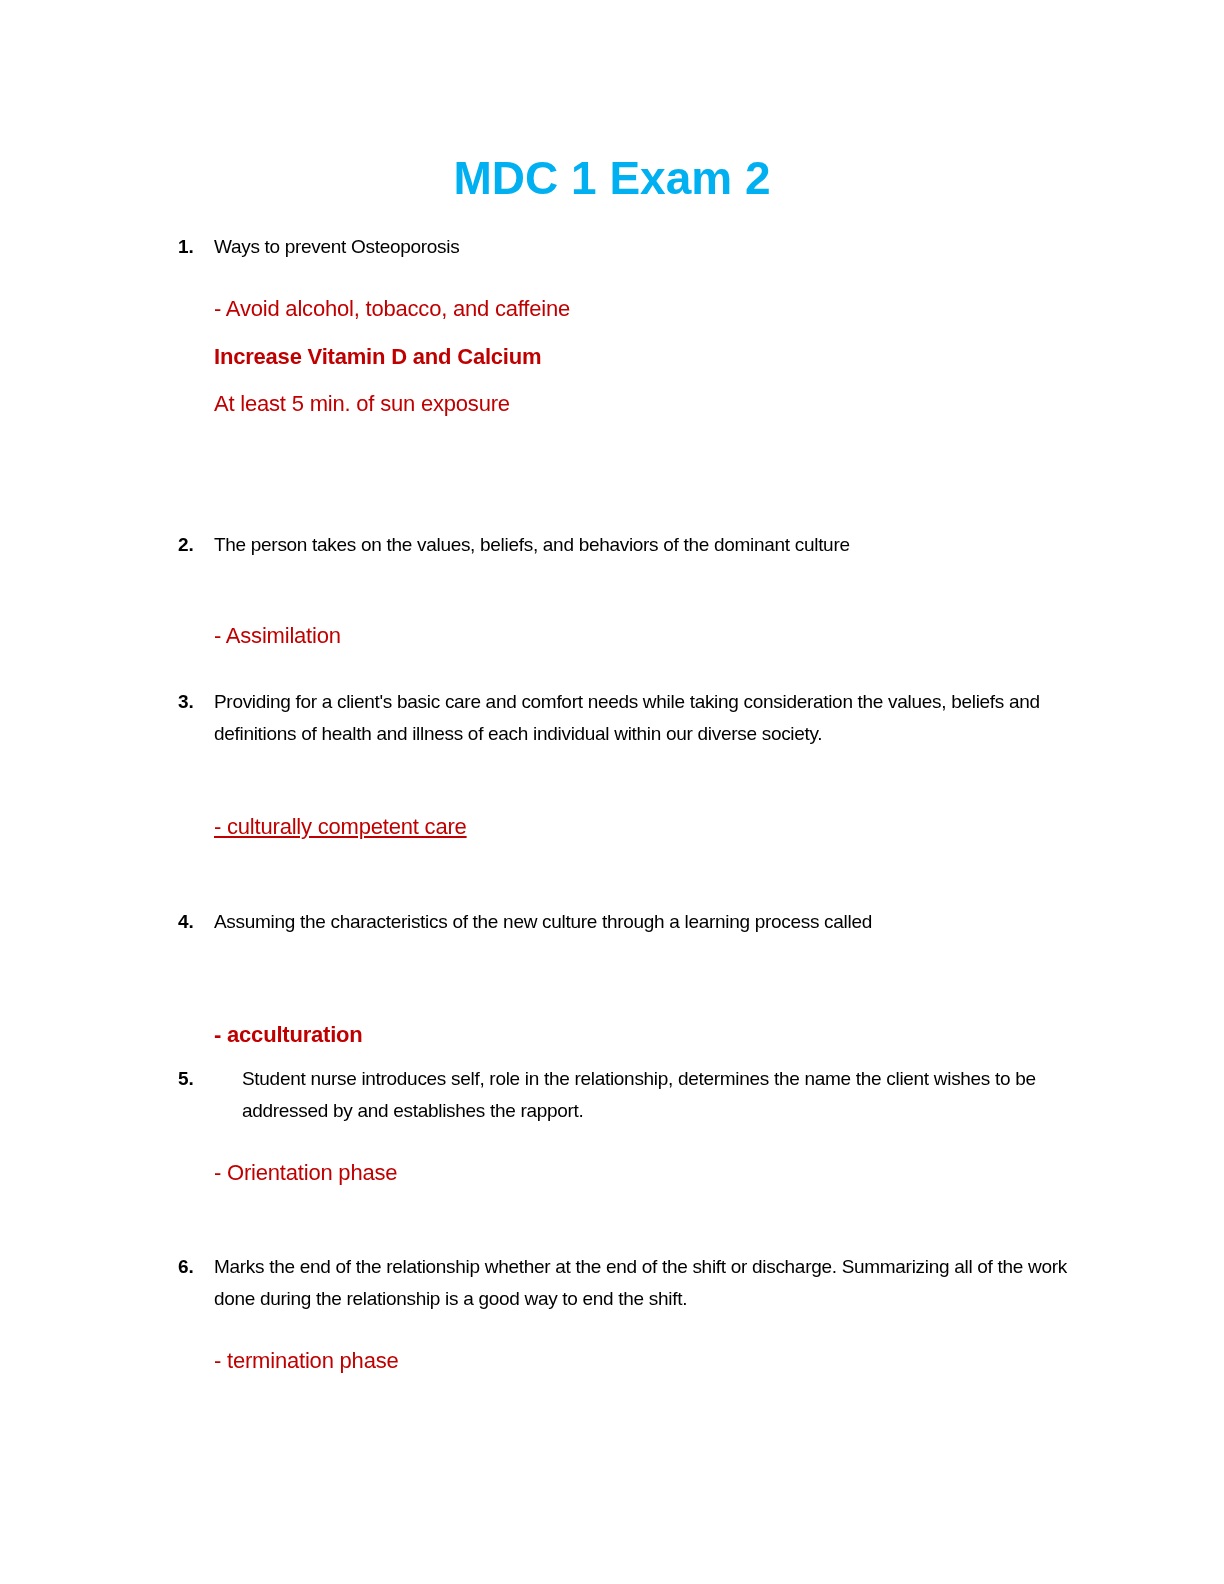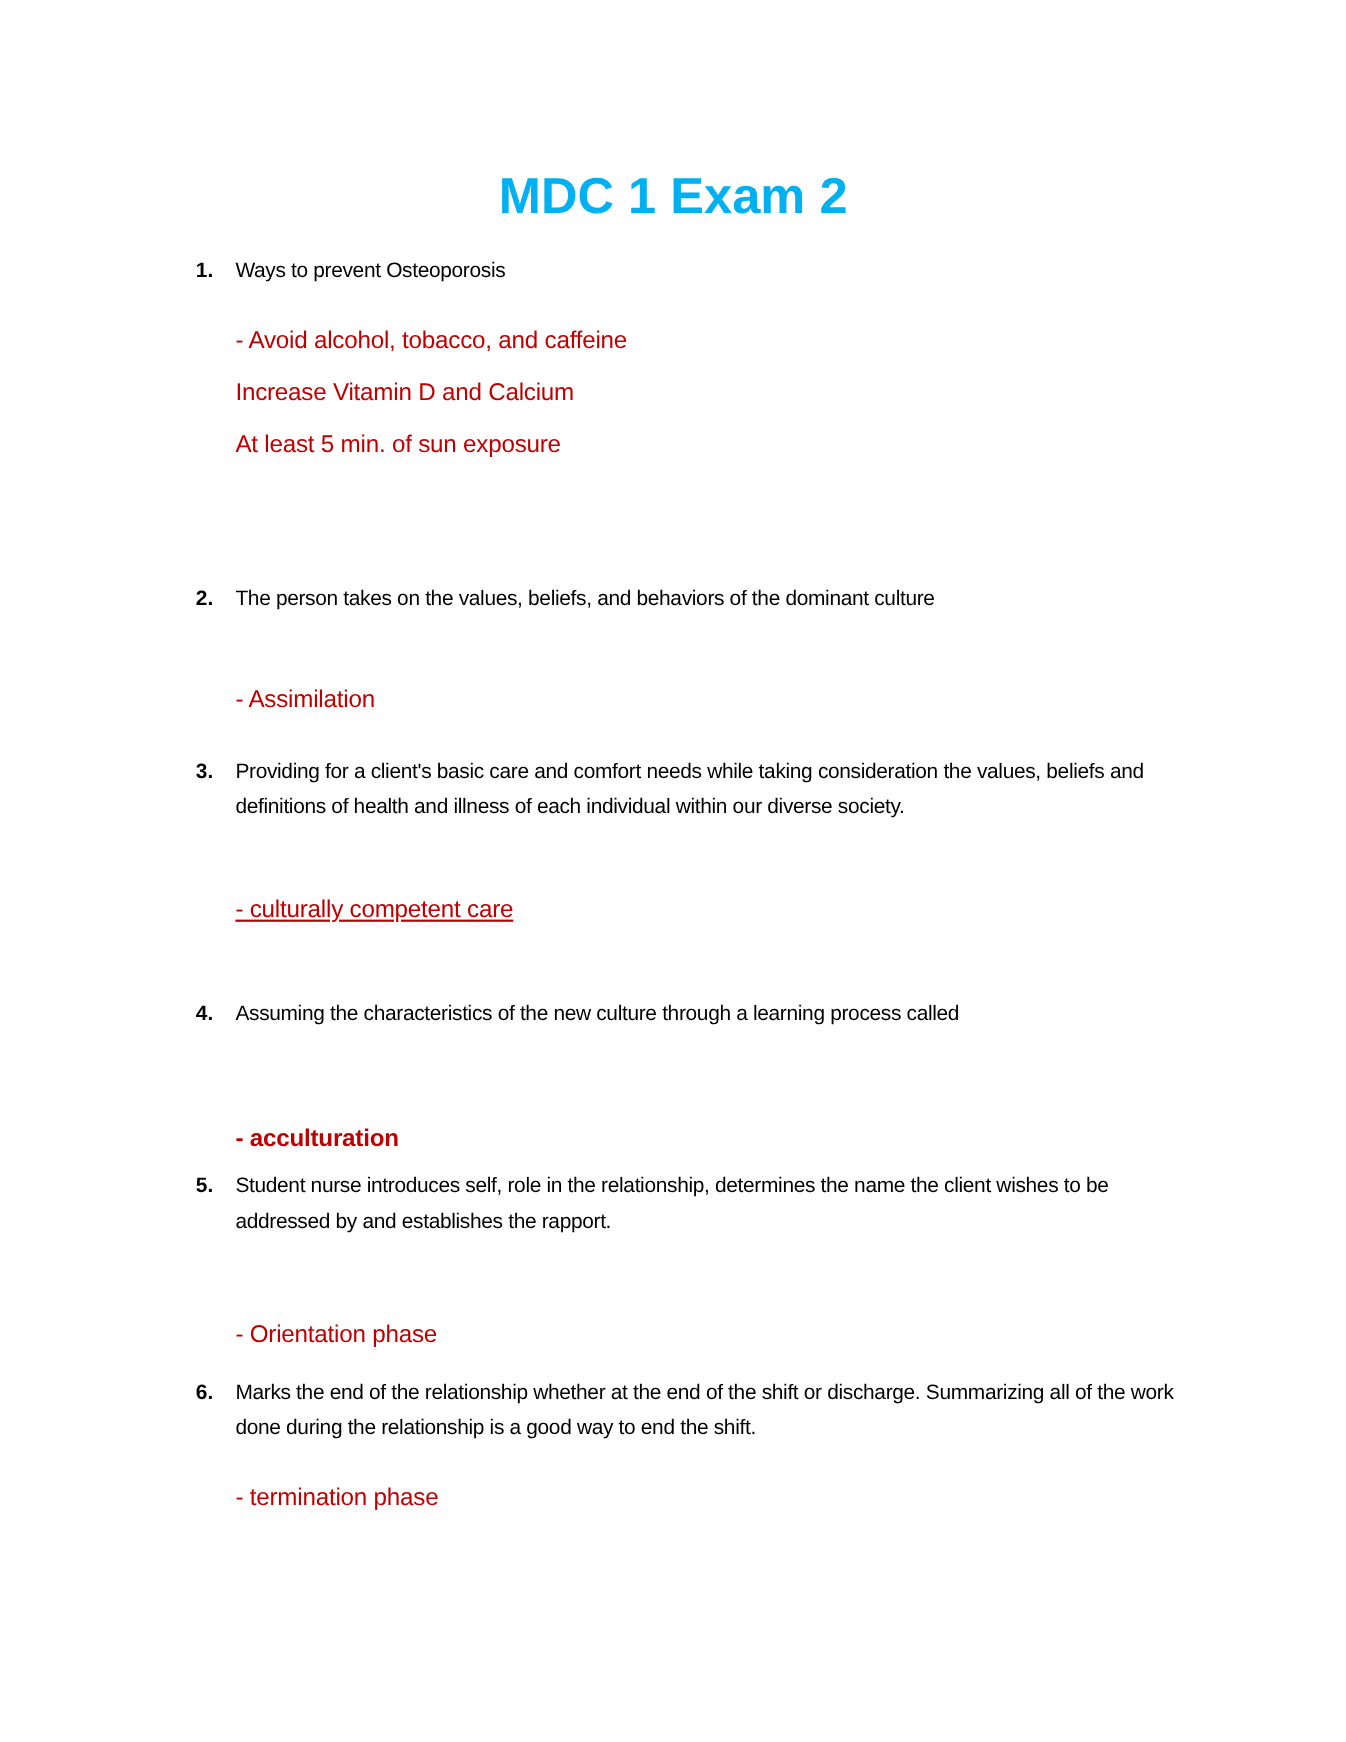--- a/index.html
+++ b/index.html
@@ -72,21 +72,21 @@
 
 <div class="page">
 
   <h1 class="title">MDC 1 Exam 2</h1>
 
   <div class="q" style="top:231px;">
     <span class="q-num">1.</span>
     <p class="q-text">Ways to prevent Osteoporosis</p>
   </div>
   <p class="ans" style="top:293px;">- Avoid alcohol, tobacco, and caffeine</p>
-  <p class="ans" style="top:341px;">Increase Vitamin D and Calcium</p>
+  <p class="ans" style="top:341px;font-weight:bold;">Increase Vitamin D and Calcium</p>
   <p class="ans" style="top:388px;">At least 5 min. of sun exposure</p>
 
   <div class="q" style="top:529px;">
     <span class="q-num">2.</span>
     <p class="q-text">The person takes on the values, beliefs, and behaviors of the dominant culture</p>
   </div>
   <p class="ans" style="top:620px;">- Assimilation</p>
 
   <div class="q" style="top:686px;">
     <span class="q-num">3.</span>
@@ -95,23 +95,23 @@
   <p class="ans" style="top:811px;text-decoration:underline;">- culturally competent care</p>
 
   <div class="q" style="top:906px;">
     <span class="q-num">4.</span>
     <p class="q-text">Assuming the characteristics of the new culture through a learning process called</p>
   </div>
   <p class="ans" style="top:1019px;font-weight:bold;">- acculturation</p>
 
   <div class="q" style="top:1063px;">
     <span class="q-num">5.</span>
-    <p class="q-text" style="width:840px;">Student nurse introduces self, role in the relationship, determines the name the client wishes to be addressed by and establishes the rapport.</p>
+    <p class="q-text" style="width:840px;margin-left:28px;">Student nurse introduces self, role in the relationship, determines the name the client wishes to be addressed by and establishes the rapport.</p>
   </div>
-  <p class="ans" style="top:1157px;margin-top:40px;">- Orientation phase</p>
+  <p class="ans" style="top:1157px;">- Orientation phase</p>
 
   <div class="q" style="top:1251px;">
     <span class="q-num">6.</span>
     <p class="q-text" style="width:860px;">Marks the end of the relationship whether at the end of the shift or discharge. Summarizing all of the work done during the relationship is a good way to end the shift.</p>
   </div>
   <p class="ans" style="top:1345px;">- termination phase</p>
 
 </div>
 
 </body></html>

